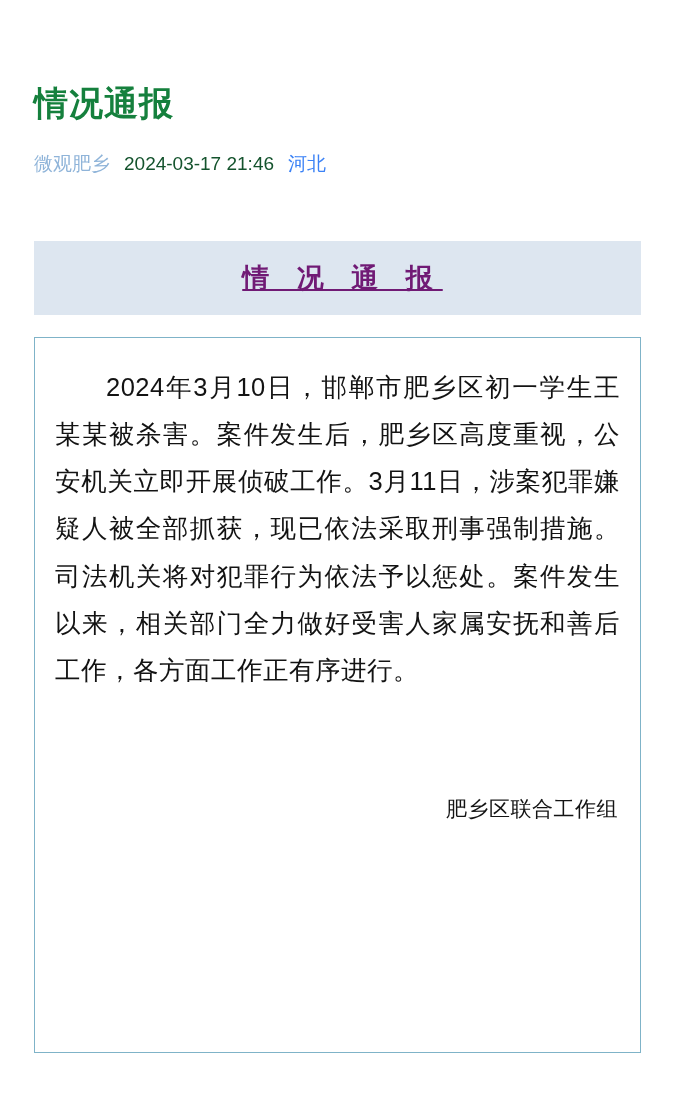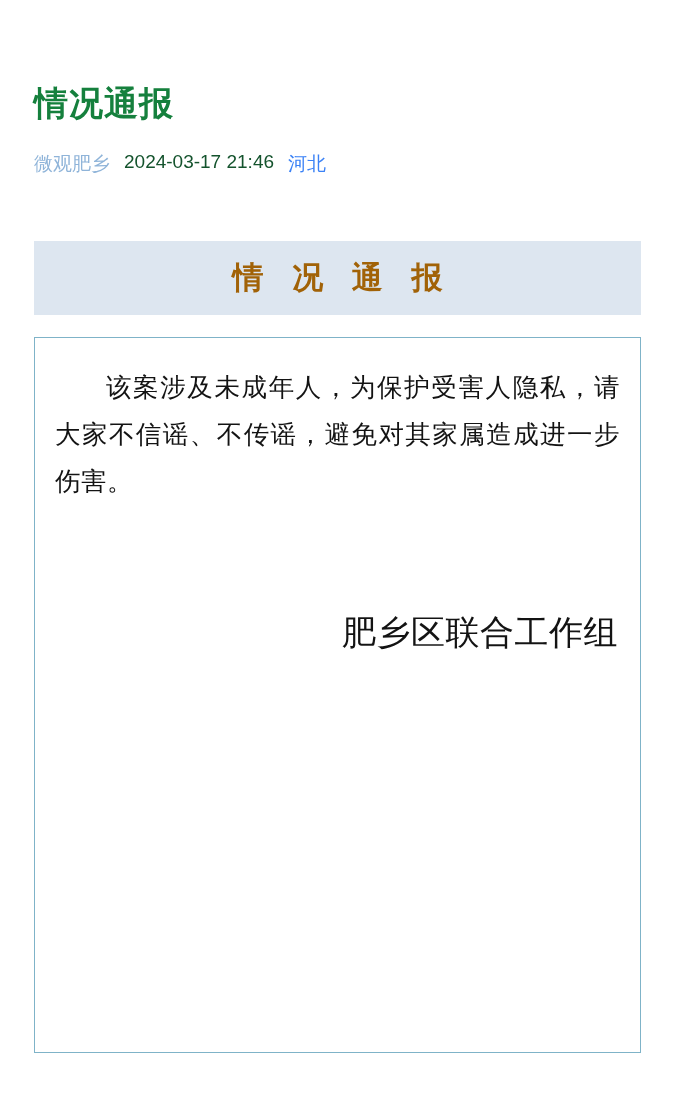--- a/index.html
+++ b/index.html
@@ -27,21 +27,21 @@
     font-weight: bold;
     letter-spacing: 1px;
     color: #15803d;
     padding-top: 58px;
     line-height: 1.3;
   }
   .meta-row {
     margin-top: 26px;
     font-size: 19px;
     display: flex;
-    align-items: flex-start;
+    align-items: center;
     gap: 14px;
     color: #9aa0a6;
   }
   .meta-source {
     color: #8fb4d9;
   }
   .meta-date {
     color: #14532d;
   }
   .meta-location {
@@ -49,46 +49,47 @@
   }
   .notice-header {
     margin-top: 64px;
     background: #dde6f0;
     height: 74px;
     display: flex;
     align-items: center;
     justify-content: center;
   }
   .notice-header-text {
-    font-size: 31px;
+    font-size: 27px;
     font-weight: bold;
     letter-spacing: 10px;
-    color: #a16207;
+    color: #701a75;
     text-indent: 10px;
+    text-decoration: underline;
   }
   .notice-body {
     margin-top: 22px;
     border: 1px solid #7fb3c8;
     box-sizing: border-box;
     padding: 26px 20px 34px 20px;
     min-height: 716px;
   }
   .para {
     font-size: 25.5px;
     line-height: 1.85;
     text-indent: 2em;
     color: #131313;
     letter-spacing: 0.5px;
     margin: 0 0 14px 0;
     text-align: justify;
   }
   .sign-block {
     margin-top: 96px;
     text-align: right;
-    font-size: 34px;
+    font-size: 21px;
     line-height: 1.85;
     color: #131313;
     letter-spacing: 0.5px;
     padding-right: 2px;
   }
   .sign-line {
     display: block;
   }
 </style>
 </head>
@@ -102,20 +103,20 @@
     <span class="meta-source">微观肥乡</span>
     <span class="meta-date">2024-03-17 21:46</span>
     <span class="meta-location">河北</span>
   </div>
 
   <div class="notice-header">
     <div class="notice-header-text">情 况 通 报</div>
   </div>
 
   <div class="notice-body">
-    <p class="para">该案涉及未成年人，为保护受害人隐私，请大家不信谣、不传谣，避免对其家属造成进一步伤害。</p>
+    <p class="para">2024年3月10日，邯郸市肥乡区初一学生王某某被杀害。案件发生后，肥乡区高度重视，公安机关立即开展侦破工作。3月11日，涉案犯罪嫌疑人被全部抓获，现已依法采取刑事强制措施。司法机关将对犯罪行为依法予以惩处。案件发生以来，相关部门全力做好受害人家属安抚和善后工作，各方面工作正有序进行。</p>
 
     <div class="sign-block">
       <span class="sign-line">肥乡区联合工作组</span>
     </div>
   </div>
 
 </div>
 
 </body></html>

